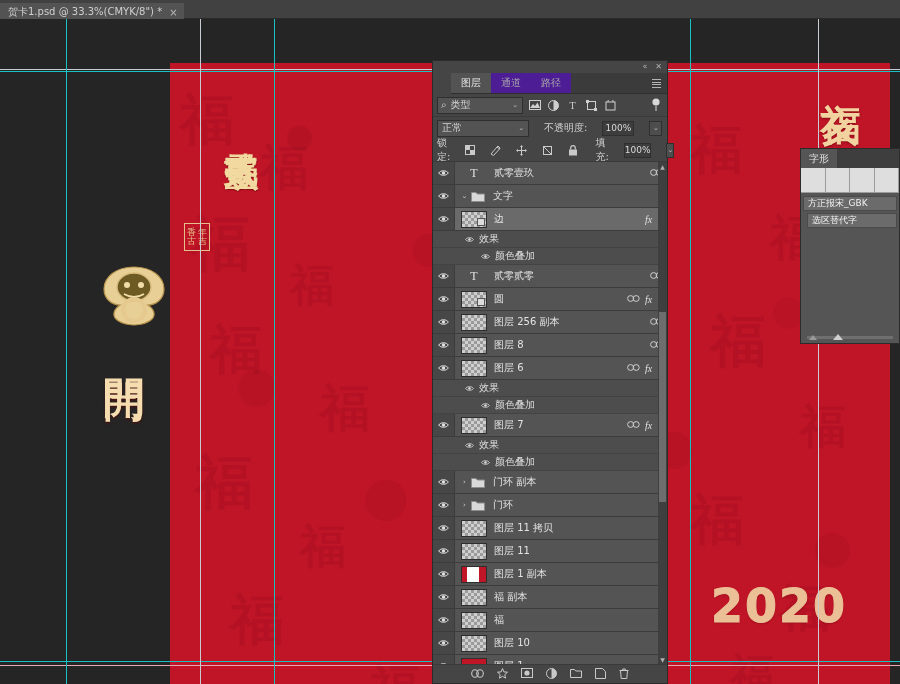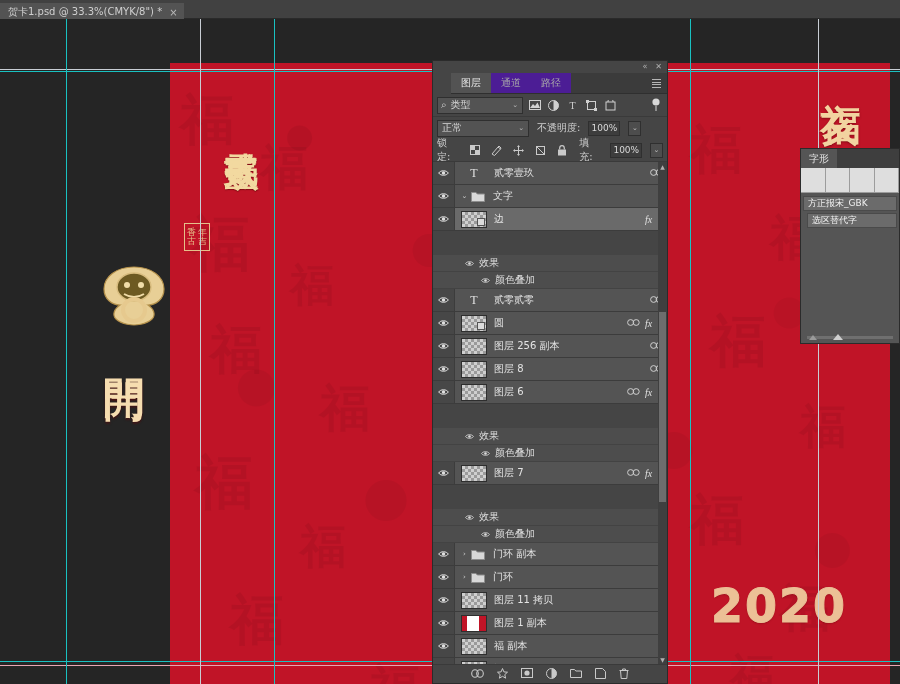--- a/index.html
+++ b/index.html
@@ -136,21 +136,21 @@
   .kind-select {
     width: 86px; height: 17px; background: #535353; border: 1px solid #2f2f2f;
     display: flex; align-items: center; gap: 4px; padding: 0 3px;
     font-size: 10px; color: #d2d2d2; position: relative;
   }
   .kind-select .caret { position: absolute; right: 4px; font-size: 7px; color: #bdbdbd; }
   .mini-icon { width: 15px; height: 15px; display: flex; align-items: center; justify-content: center; color: #cfcfcf; font-size: 10px; }
 
   .blend-row, .lock-row {
     height: 22px; background: #454545; display: flex; align-items: center;
-    padding: 0 4px; gap: 8px; font-size: 10px; color: #cfcfcf;
+    padding: 0 4px; gap: 15px; font-size: 10px; color: #cfcfcf;
   }
   .blend-select {
     width: 92px; height: 17px; background: #535353; border: 1px solid #2f2f2f;
     display: flex; align-items: center; padding: 0 4px; font-size: 10px; color: #d8d8d8;
     position: relative;
   }
   .blend-select .caret { position: absolute; right: 4px; font-size: 7px; color: #bdbdbd; }
   .num-field {
     width: 32px; height: 15px; background: #3d3d3d; border: 1px solid #2f2f2f;
     font-size: 9px; color: #d8d8d8; display: flex; align-items: center; justify-content: center;
@@ -199,21 +199,21 @@
     display: flex; align-items: center; gap: 5px; }
   .link-ico { font-size: 9px; color: #cfcfcf; letter-spacing: -1px; }
   .fx-ico { font-size: 10px; color: #e0e0e0; font-family: "Liberation Serif", serif; font-style: italic; }
   .chev { font-size: 7px; color: #c4c4c4; }
 
   .fx-row {
     height: 17px; display: flex; align-items: center;
     background: #4d4d4d; border-bottom: 1px solid #434343;
     font-size: 10px; color: #dcdcdc;
   }
-  .fx-row.level1 { padding-left: 30px; margin-top: 24px; }
+  .fx-row.level1 { padding-left: 30px; }
   .fx-row.level2 { padding-left: 46px; }
   .fx-row .mini-eye { width: 12px; display: flex; align-items: center; justify-content: center; }
   .fx-row .fx-label { margin-left: 4px; }
 
   .panel-scroll {
     position: absolute; right: 0; top: 0; width: 9px; bottom: 0; background: #3f3f3f;
   }
   .panel-scroll .thumbtrack {
     position: absolute; left: 1px; width: 7px; background: #6d6d6d;
   }
@@ -712,20 +712,32 @@
         </div>
         <div class="layer-row">
           <div class="eye-cell">
             <span class="eye">
               <svg width="11" height="8" viewBox="0 0 11 8">
                 <path d="M0.7 4 C2.5 1 8.5 1 10.3 4 C8.5 7 2.5 7 0.7 4 Z" fill="none" stroke="#e0e0e0" stroke-width="1"></path>
                 <circle cx="5.5" cy="4" r="1.7" fill="#e0e0e0"></circle>
               </svg>
             </span>
           </div>
+          <div class="thumb"></div>
+          <div class="lname">图层 11</div>
+        </div>
+        <div class="layer-row">
+          <div class="eye-cell">
+            <span class="eye">
+              <svg width="11" height="8" viewBox="0 0 11 8">
+                <path d="M0.7 4 C2.5 1 8.5 1 10.3 4 C8.5 7 2.5 7 0.7 4 Z" fill="none" stroke="#e0e0e0" stroke-width="1"></path>
+                <circle cx="5.5" cy="4" r="1.7" fill="#e0e0e0"></circle>
+              </svg>
+            </span>
+          </div>
           <div class="thumb flag"></div>
           <div class="lname">图层 1 副本</div>
         </div>
         <div class="layer-row">
           <div class="eye-cell">
             <span class="eye">
               <svg width="11" height="8" viewBox="0 0 11 8">
                 <path d="M0.7 4 C2.5 1 8.5 1 10.3 4 C8.5 7 2.5 7 0.7 4 Z" fill="none" stroke="#e0e0e0" stroke-width="1"></path>
                 <circle cx="5.5" cy="4" r="1.7" fill="#e0e0e0"></circle>
               </svg>

